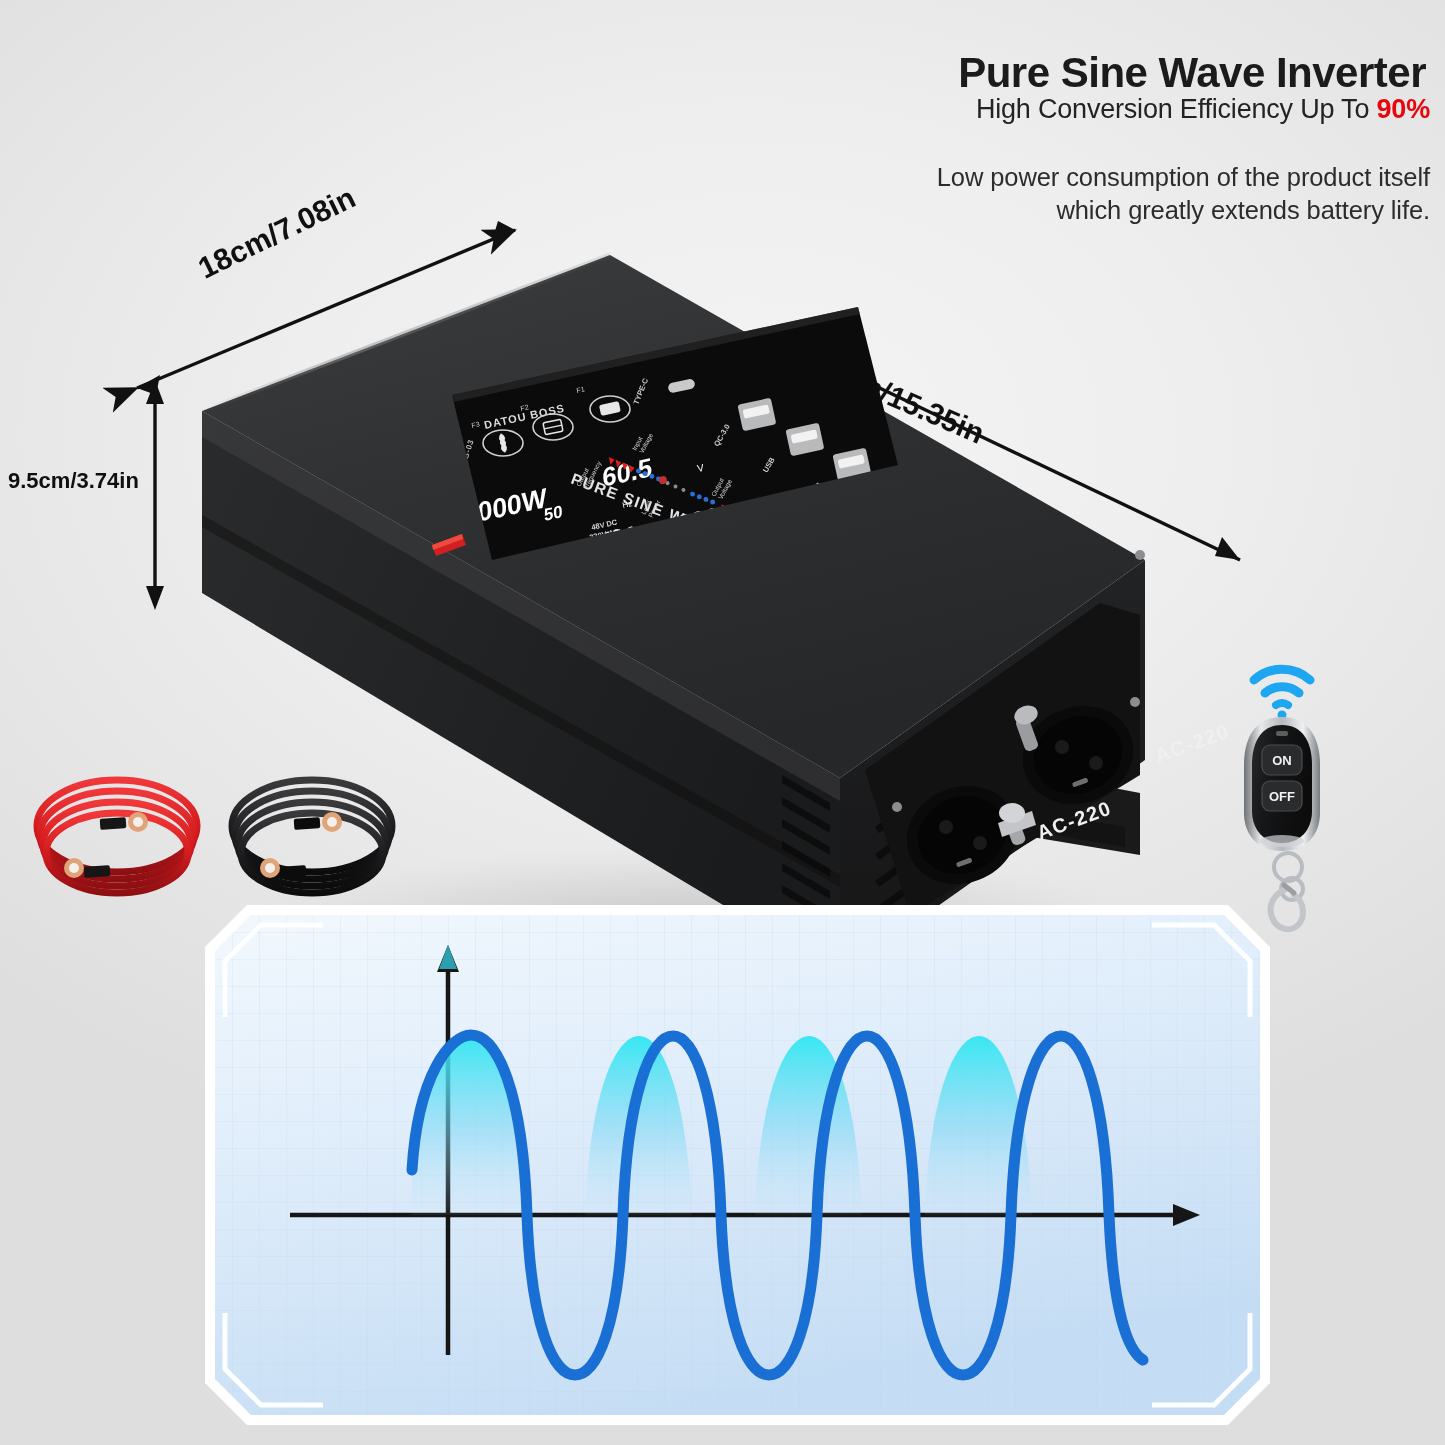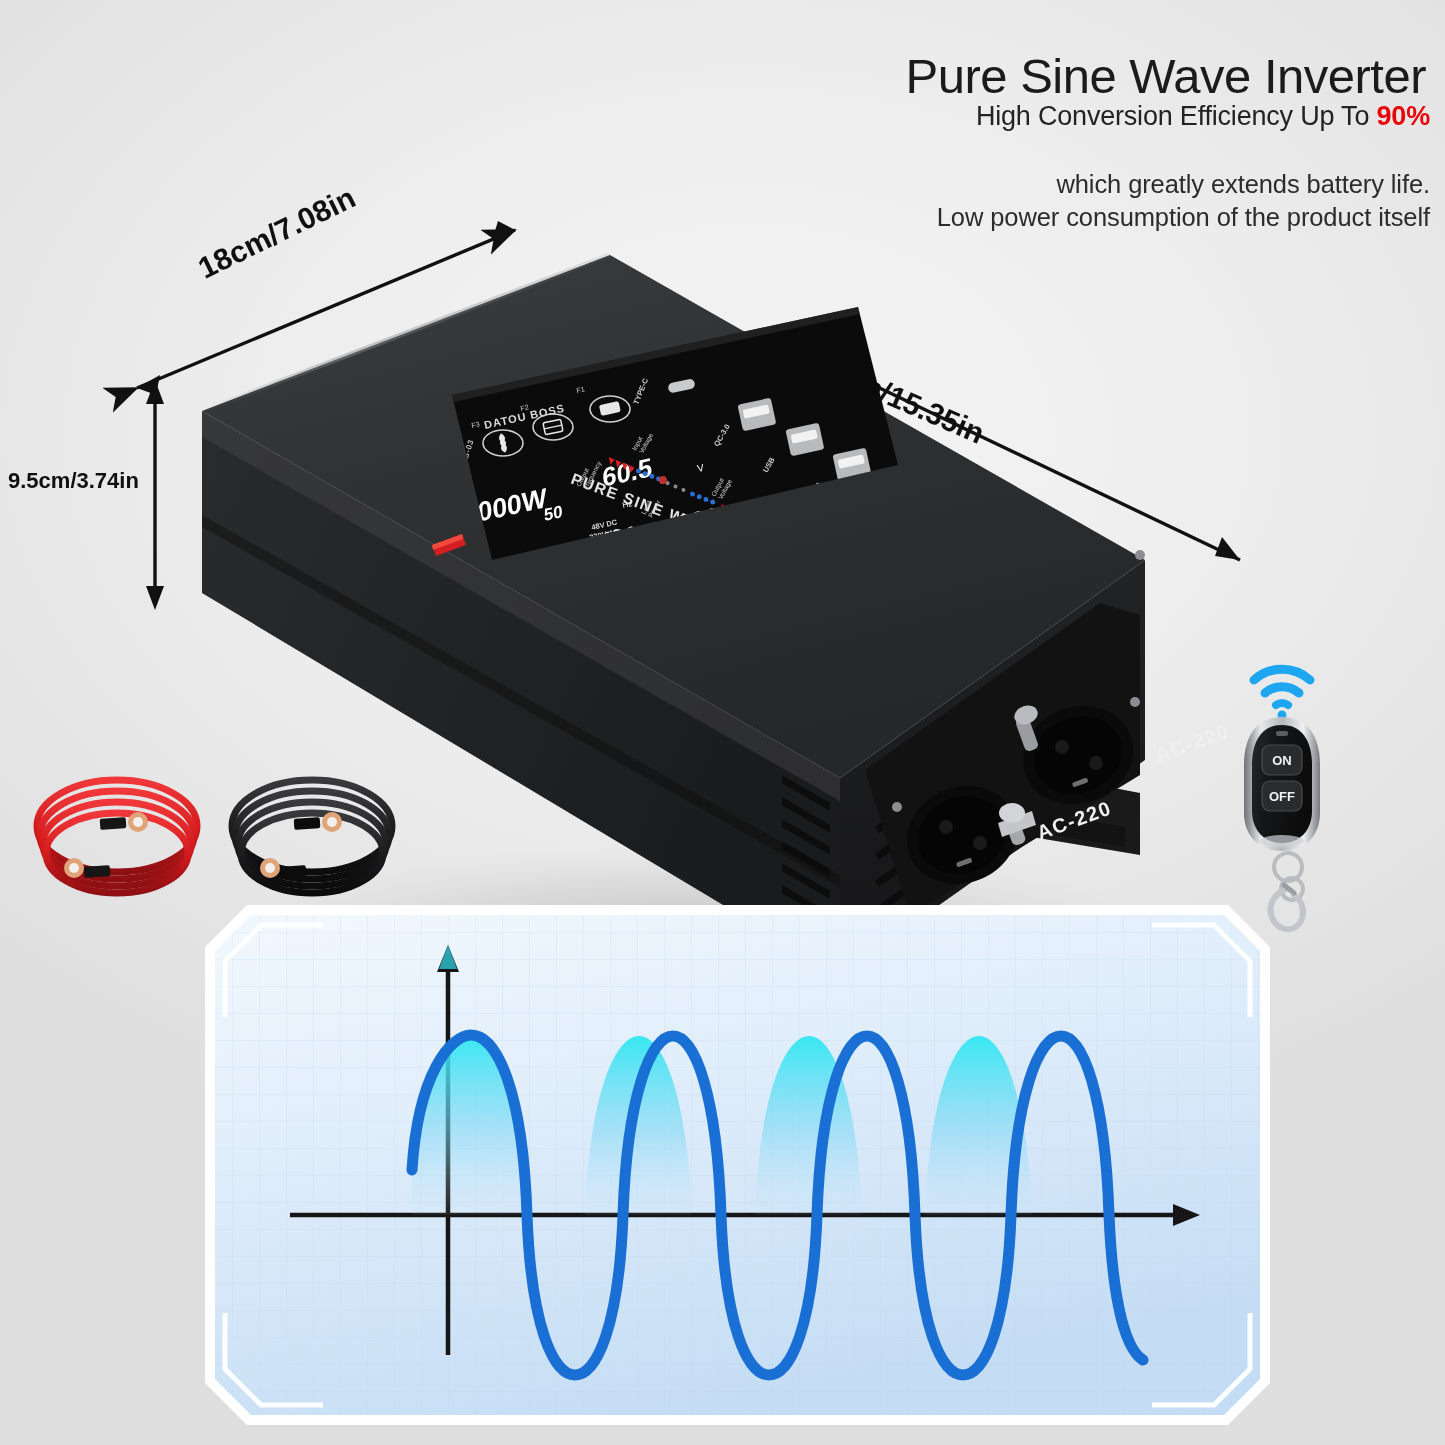--- a/index.html
+++ b/index.html
@@ -10,21 +10,21 @@
     background:
       radial-gradient(ellipse 1100px 760px at 52% 30%, #f4f4f4 0%, #eeeeee 42%, #e6e6e6 72%, #dedede 100%);
     position:relative;
   }
   .stage{position:absolute;inset:0;}
   .abs{position:absolute;}
 
   
   .headline-wrap{position:absolute;left:545px;top:52px;width:885px;text-align:right;}
   .h-title{
-    font-size:49px;font-weight:normal;color:#1b1b1b;
+    font-size:42px;font-weight:bold;color:#1b1b1b;
     letter-spacing:-0.5px;line-height:1.02;white-space:nowrap;
     margin:0;padding-right:4px;
   }
   .h-sub{
     font-size:27px;color:#232323;line-height:1.1;
     white-space:nowrap;letter-spacing:-0.2px;
   }
   .h-sub .hl{color:#e8060a;font-weight:bold;}
   .h-desc{
     font-size:25.5px;color:#2c2c2c;margin-top:36px;line-height:1.32;
@@ -52,22 +52,22 @@
 </style>
 </head>
 <body>
 
 <div class="stage">
 
   <div class="headline-wrap">
     <div class="h-title">Pure Sine Wave Inverter</div>
     <div class="h-sub"><span>High Conversion Efficiency Up To </span><span class="hl">90%</span></div>
     <div class="h-desc">
+      <div>Low power consumption of the product itself</div>
       <div>which greatly extends battery life.</div>
-      <div>Low power consumption of the product itself</div>
     </div>
   </div>
 
   <svg class="abs" style="left:0;top:0;" width="1445" height="1445">
     <defs>
       <marker id="ah" markerWidth="11" markerHeight="11" refX="9.4" refY="4" orient="auto">
         <path d="M0,0 L10,4 L0,8 L2.6,4 Z" fill="#111"></path>
       </marker>
       <marker id="ah2" markerWidth="11" markerHeight="11" refX="9.4" refY="4" orient="auto">
         <path d="M0,0 L10,4 L0,8 L2.6,4 Z" fill="#111"></path>

